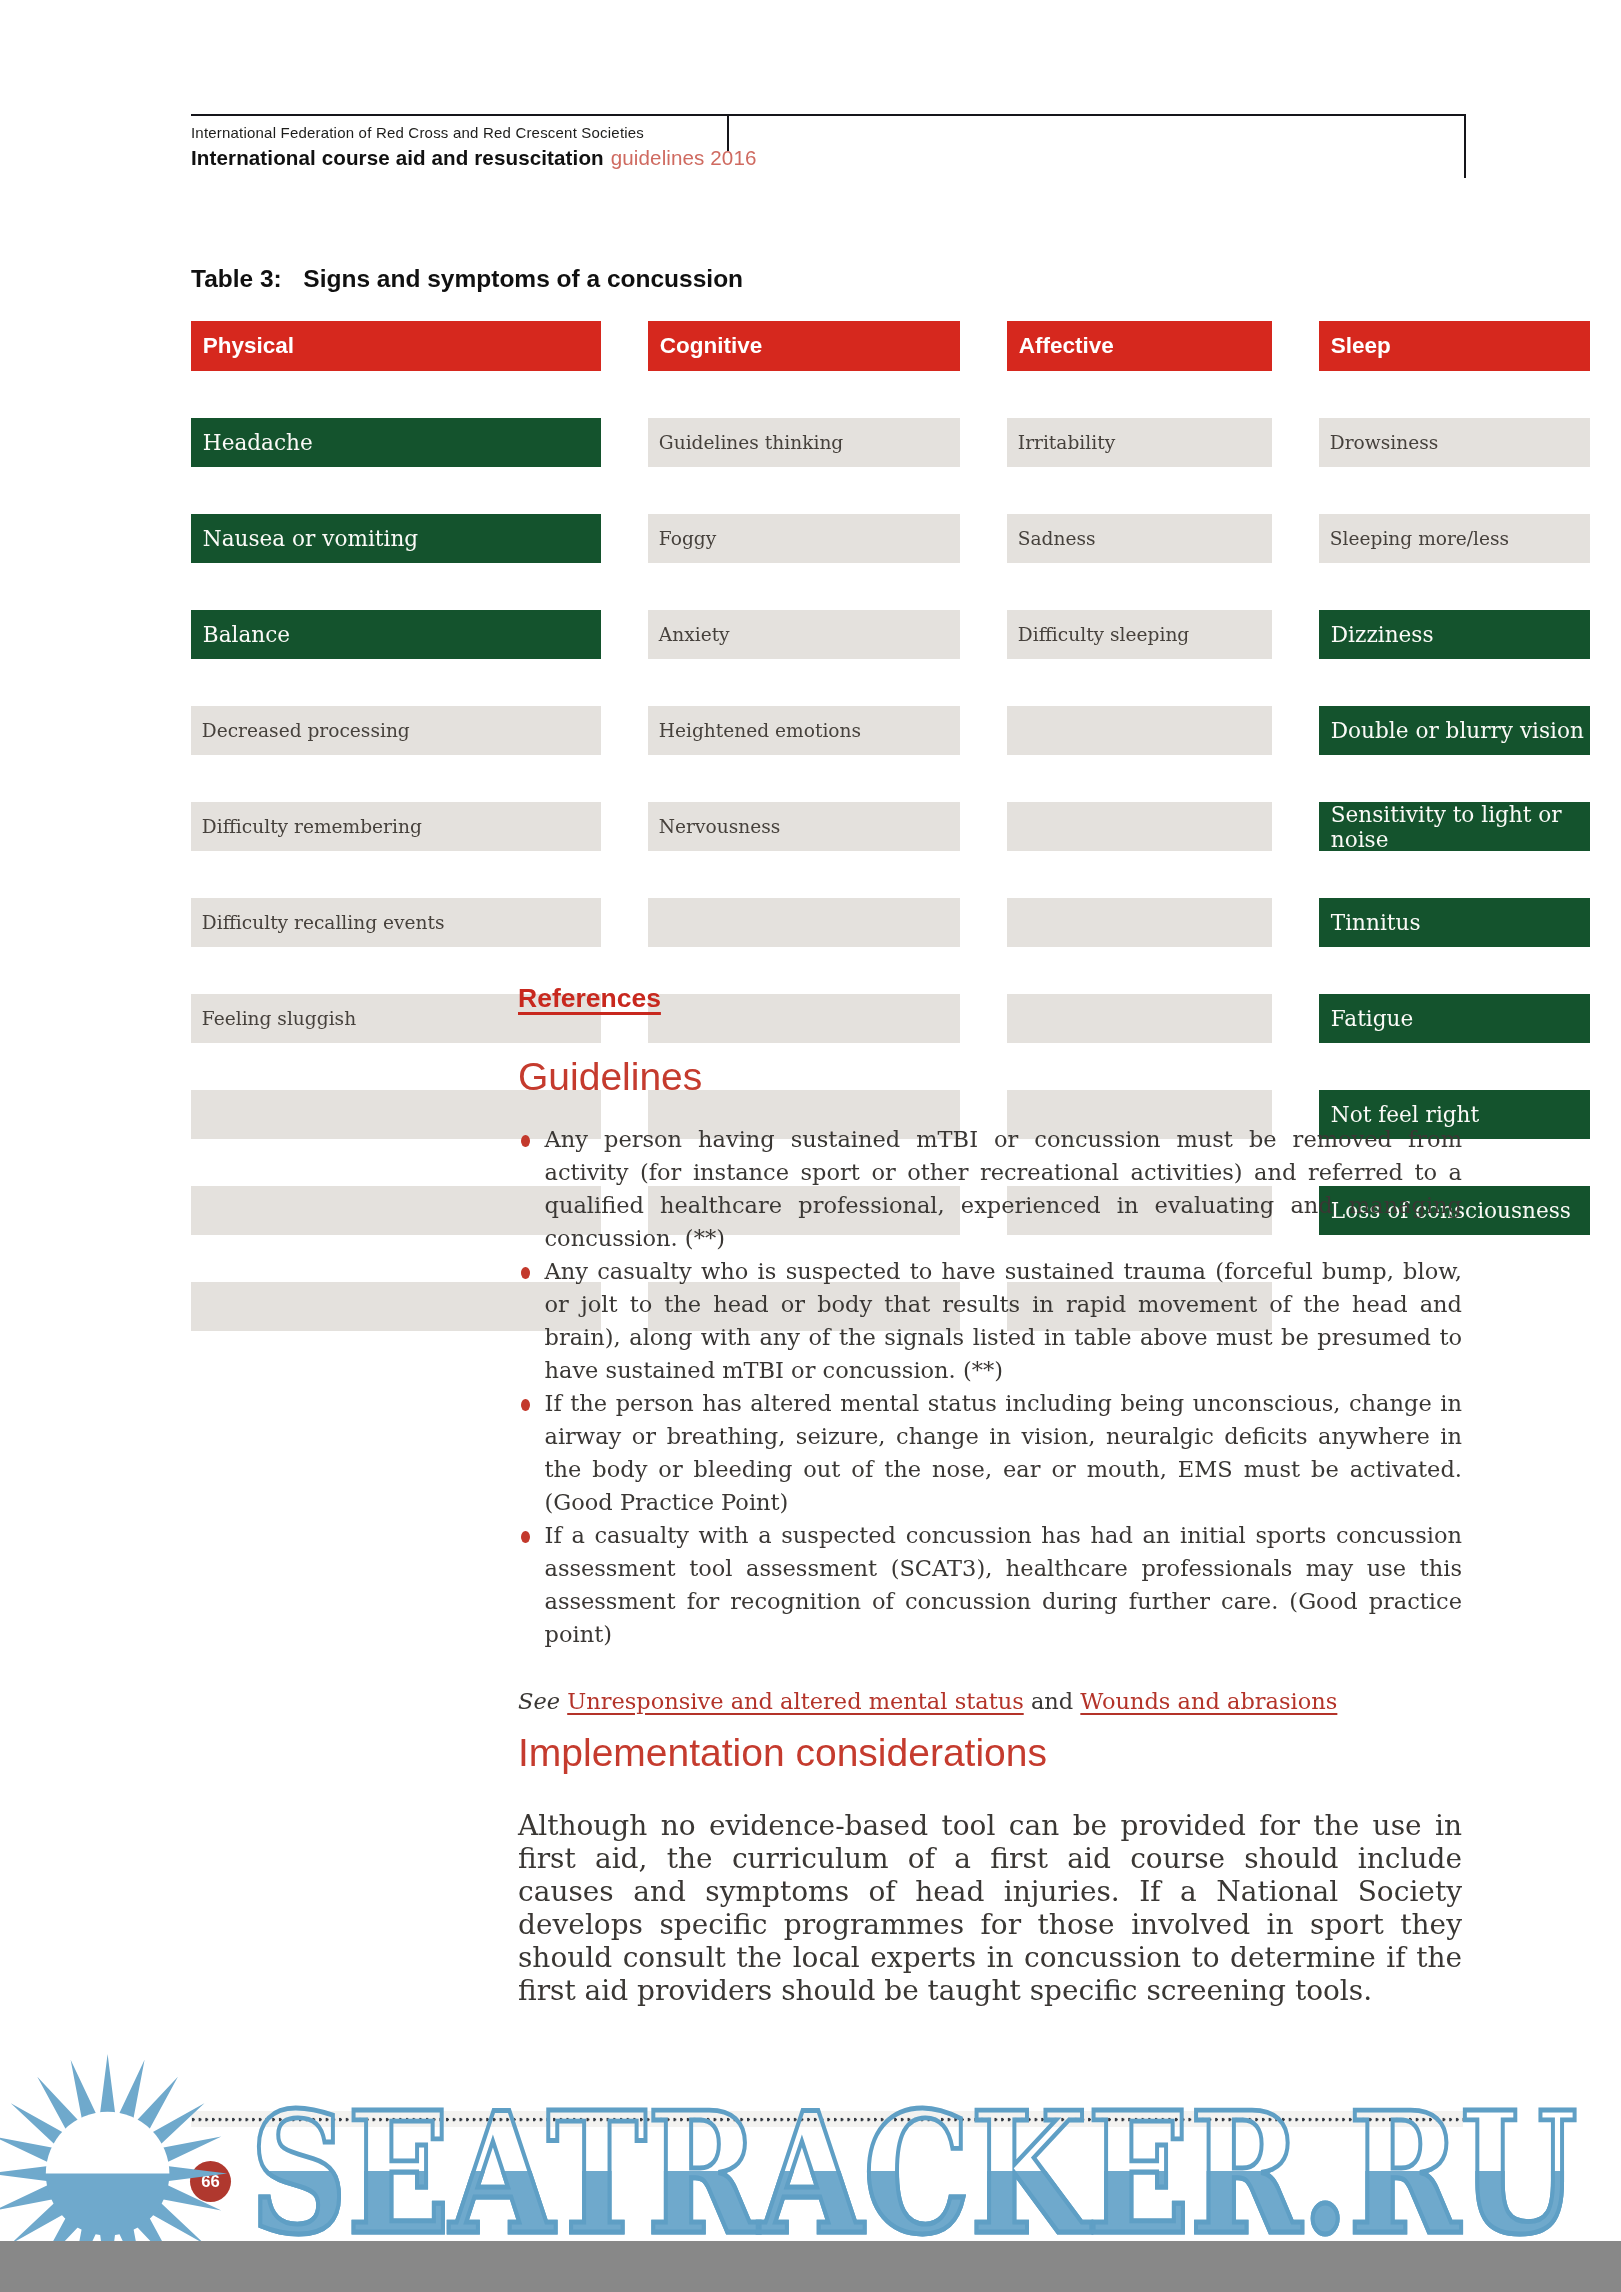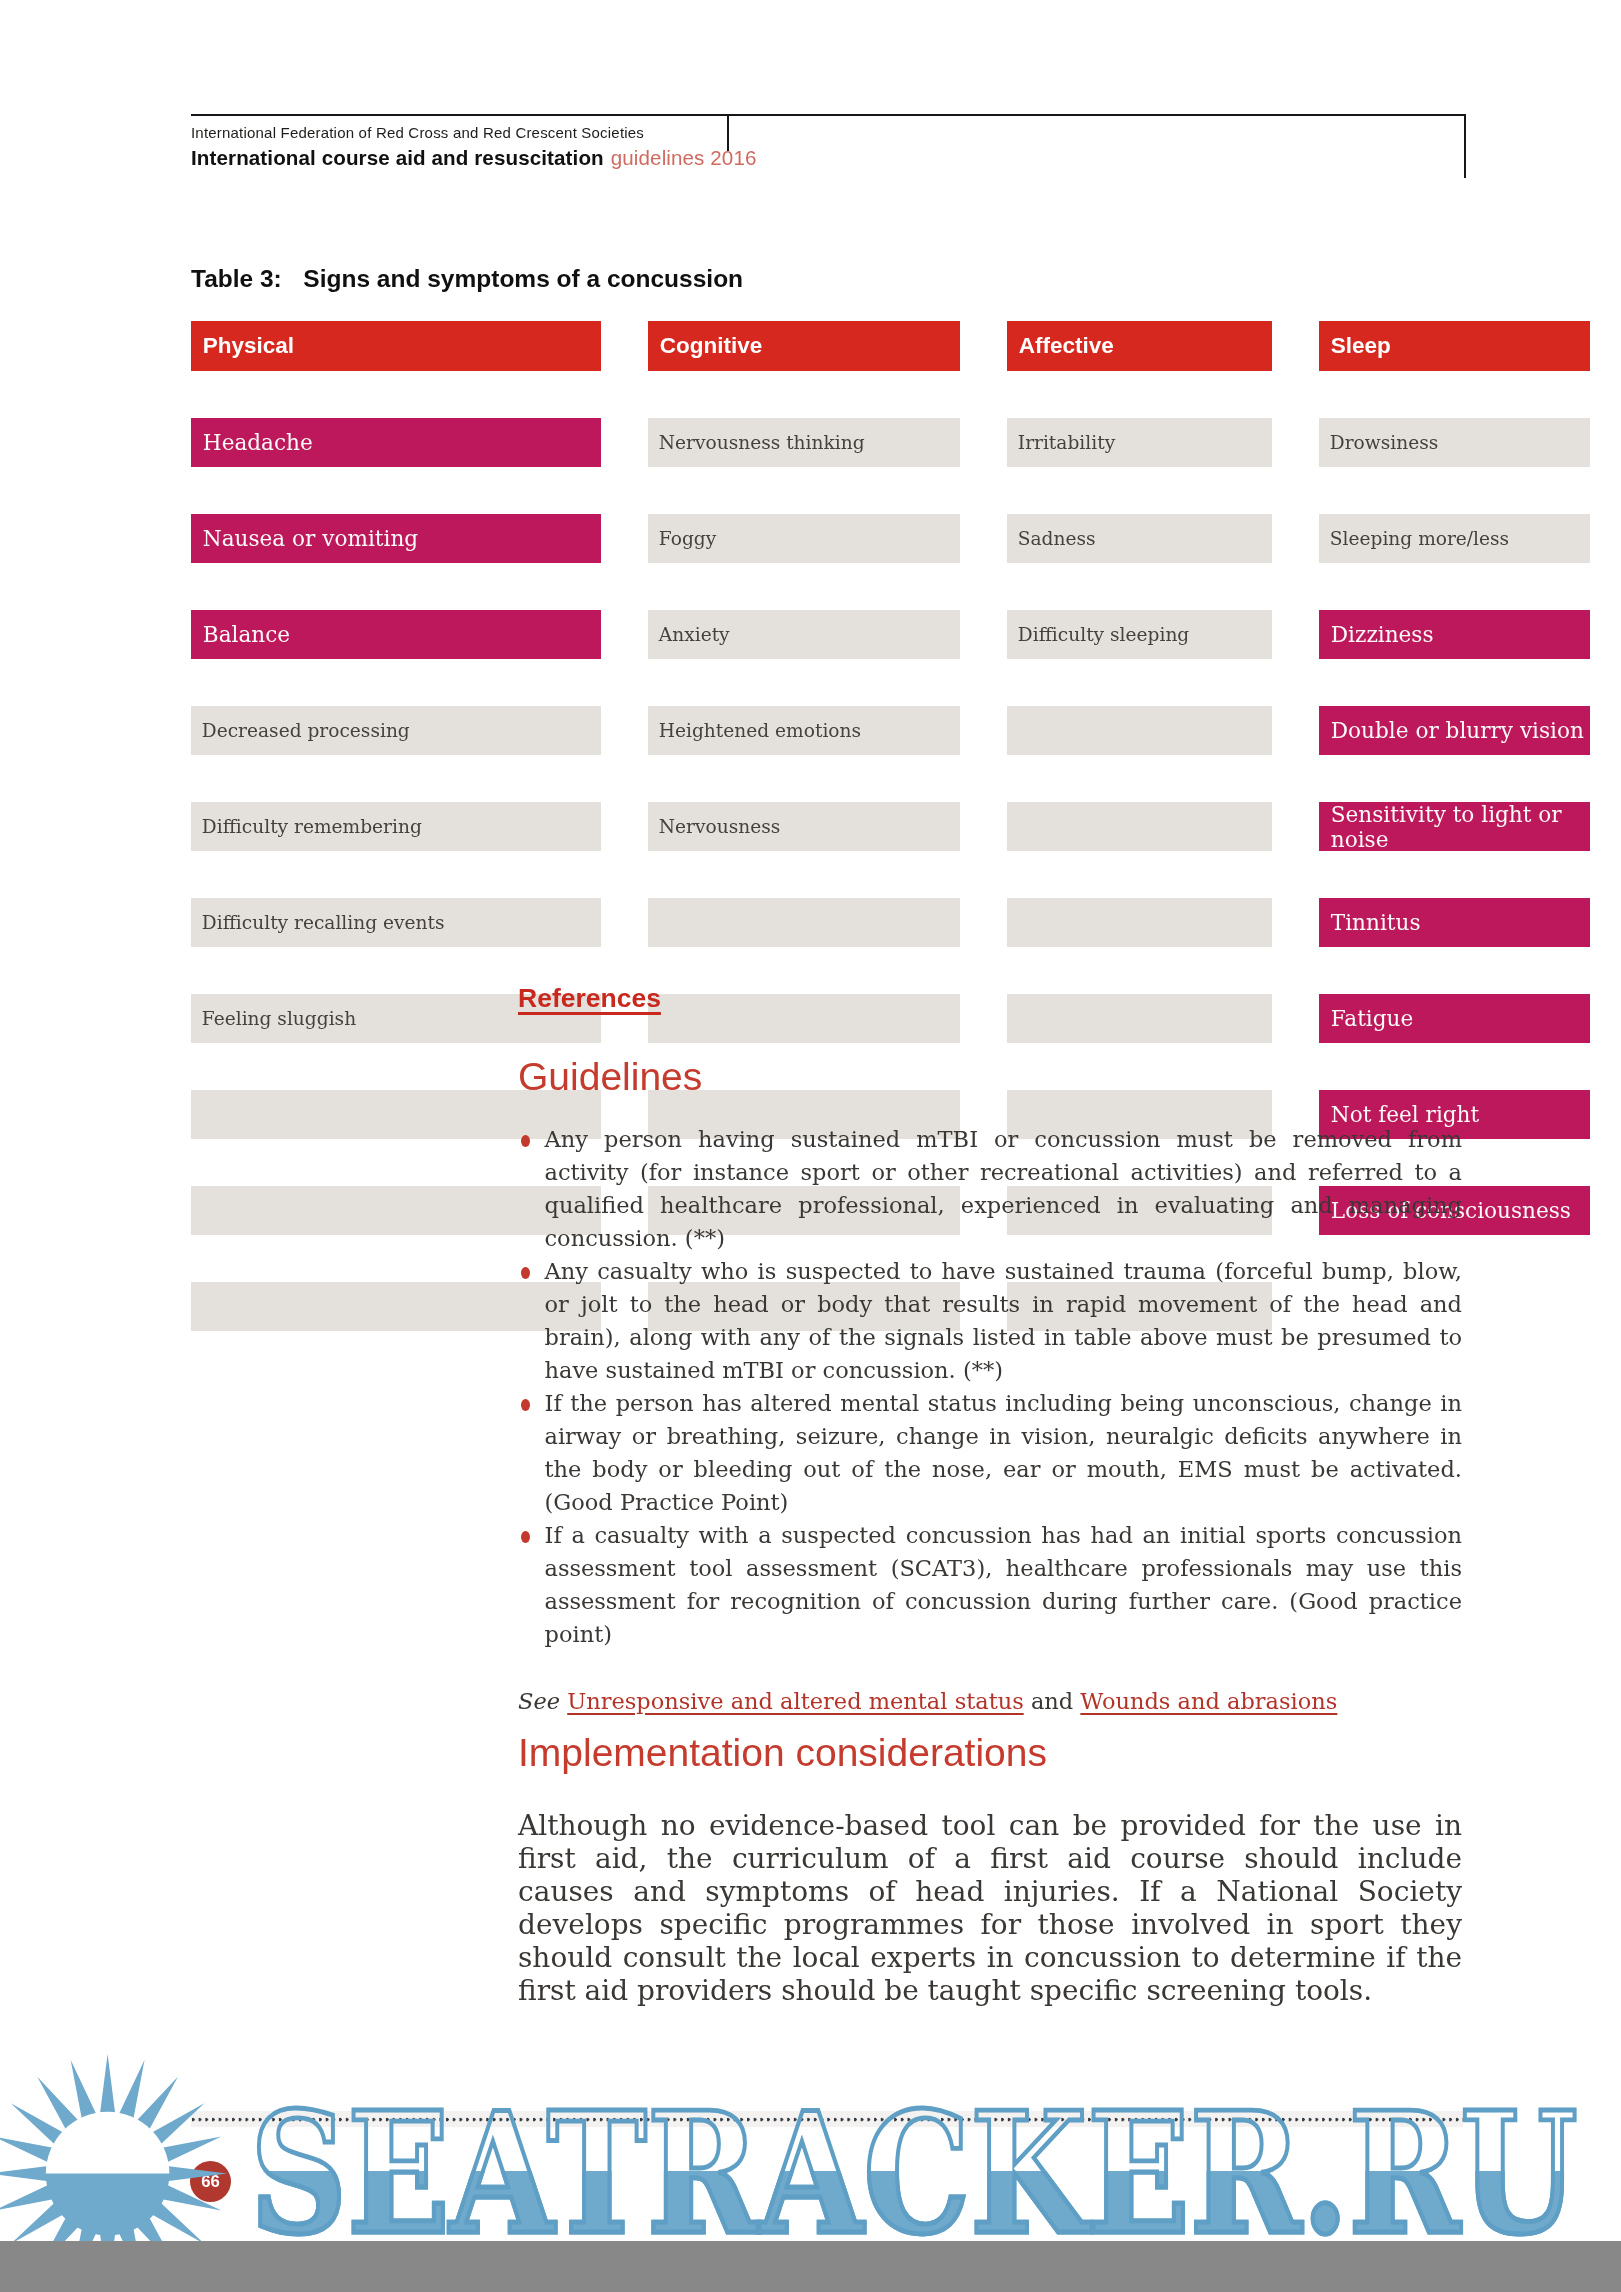--- a/index.html
+++ b/index.html
@@ -26,21 +26,21 @@
   .tabletitle .lbl{margin-right:21.6px;}
   .ctable{
     left:191px;top:321px;width:1274px;
     display:grid;grid-template-columns:410px 312px 265px 271px;
     grid-template-rows:50px repeat(10,49px);
     column-gap:5.9px;row-gap:4.4px;gap:47px;
   }
   .ctable > div{display:flex;align-items:center;}
   .th{background:#d6281e;color:#ffffff;font-family:"Liberation Sans",sans-serif;
     font-size:22.5px;font-weight:bold;padding-left:11.8px;}
-  .c1{background:#be185d;color:#fbfaf7;font-size:21.6px;padding-left:11.8px;}
+  .c1{background:#14532d;color:#fbfaf7;font-size:21.6px;padding-left:11.8px;}
   .c{background:#e4e1dd;color:#46413c;font-size:18.6px;padding-left:10.8px;}
 
   
   .refs{left:518px;top:983px;font-family:"Liberation Sans",sans-serif;
     font-size:26.5px;font-weight:bold;color:#c8281e;
     text-decoration:underline;text-decoration-thickness:2.9px;text-underline-offset:4.9px;}
   .h-red{font-family:"Liberation Sans",sans-serif;font-weight:400;color:#c53b2e;
     font-size:39px;letter-spacing:0;}
   .guidelines-h{left:518px;top:1055px;}
   .impl-h{left:518px;top:1731px;}
@@ -84,21 +84,21 @@
     <span class="lbl">Table 3:</span><span>Signs and symptoms of a concussion</span>
   </div>
 
   <div class="abs ctable">
     <div class="th">Physical</div>
     <div class="th">Cognitive</div>
     <div class="th">Affective</div>
     <div class="th">Sleep</div>
 
     <div class="c1">Headache</div>
-    <div class="c">Nervousness thinking</div>
+    <div class="c">Guidelines thinking</div>
     <div class="c">Irritability</div>
     <div class="c">Drowsiness</div>
 
     <div class="c1">Nausea or vomiting</div>
     <div class="c">Foggy</div>
     <div class="c">Sadness</div>
     <div class="c">Sleeping more/less</div>
 
     <div class="c1">Balance</div>
     <div class="c">Anxiety</div>

